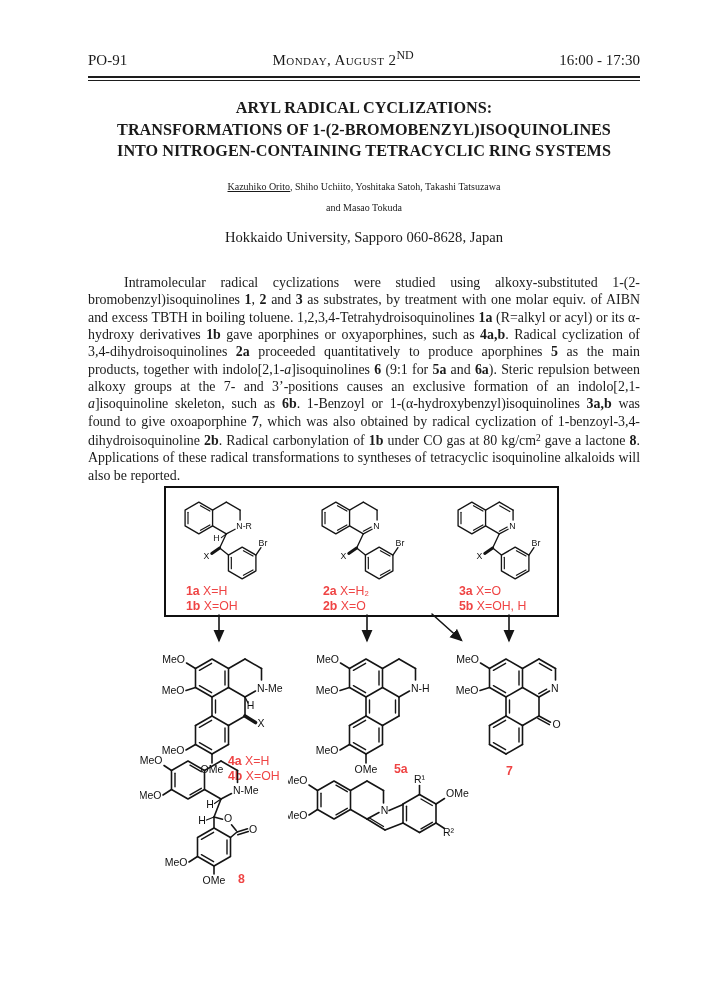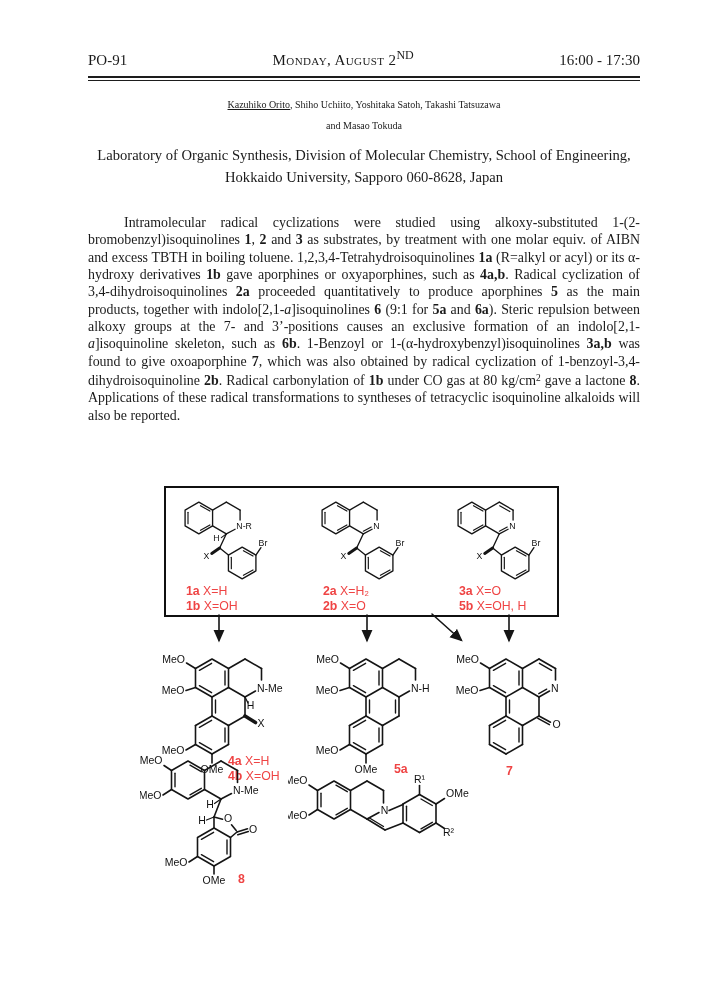--- a/index.html
+++ b/index.html
@@ -45,28 +45,32 @@
 <div class="page">
   <div class="content">
 
     <div class="hdr">
       <span>PO-91</span>
       <span><span class="day">Monday, August 2</span><sup>ND</sup></span>
       <span>16:00 - 17:30</span>
     </div>
     <div class="rule"></div>
 
+    <div class="title">
+      <div>ARYL RADICAL CYCLIZATIONS:</div>
+      <div>TRANSFORMATIONS OF 1-(2-BROMOBENZYL)ISOQUINOLINES</div>
+      <div>INTO NITROGEN-CONTAINING TETRACYCLIC RING SYSTEMS</div>
+    </div>
 
     <div class="authors">
       <div><span class="ul">Kazuhiko Orito</span><span>, Shiho Uchiito, Yoshitaka Satoh, Takashi Tatsuzawa</span></div>
       <div>and Masao Tokuda</div>
     </div>
 
     <div class="affil">
-      <div>Laboratory of Organic Synthesis, Division of Molecular Chemistry, School of Engineering,</div>
       <div>Hokkaido University, Sapporo 060-8628, Japan</div>
     </div>
 
     <div class="abstract">Intramolecular radical cyclizations were studied using alkoxy-substituted 1-(2-bromobenzyl)isoquinolines <b>1</b>, <b>2</b> and <b>3</b> as substrates, by treatment with one molar equiv. of AIBN and excess TBTH in boiling toluene. 1,2,3,4-Tetrahydroisoquinolines <b>1a</b> (R=alkyl or acyl) or its α-hydroxy derivatives <b>1b</b> gave aporphines or oxyaporphines, such as <b>4a,b</b>. Radical cyclization of 3,4-dihydroisoquinolines <b>2a</b> proceeded quantitatively to produce aporphines <b>5</b> as the main products, together with indolo[2,1-<i>a</i>]isoquinolines <b>6</b> (9:1 for <b>5a</b> and <b>6a</b>). Steric repulsion between alkoxy groups at the 7- and 3’-positions causes an exclusive formation of an indolo[2,1-<i>a</i>]isoquinoline skeleton, such as <b>6b</b>. 1-Benzoyl or 1-(α-hydroxybenzyl)isoquinolines <b>3a,b</b> was found to give oxoaporphine <b>7</b>, which was also obtained by radical cyclization of 1-benzoyl-3,4-dihydroisoquinoline <b>2b</b>. Radical carbonylation of <b>1b</b> under CO gas at 80 kg/cm<sup>2</sup> gave a lactone <b>8</b>. Applications of these radical transformations to syntheses of tetracyclic isoquinoline alkaloids will also be reported.</div>
   </div>
 
   <div class="scheme">
 
     <div class="box">
 

